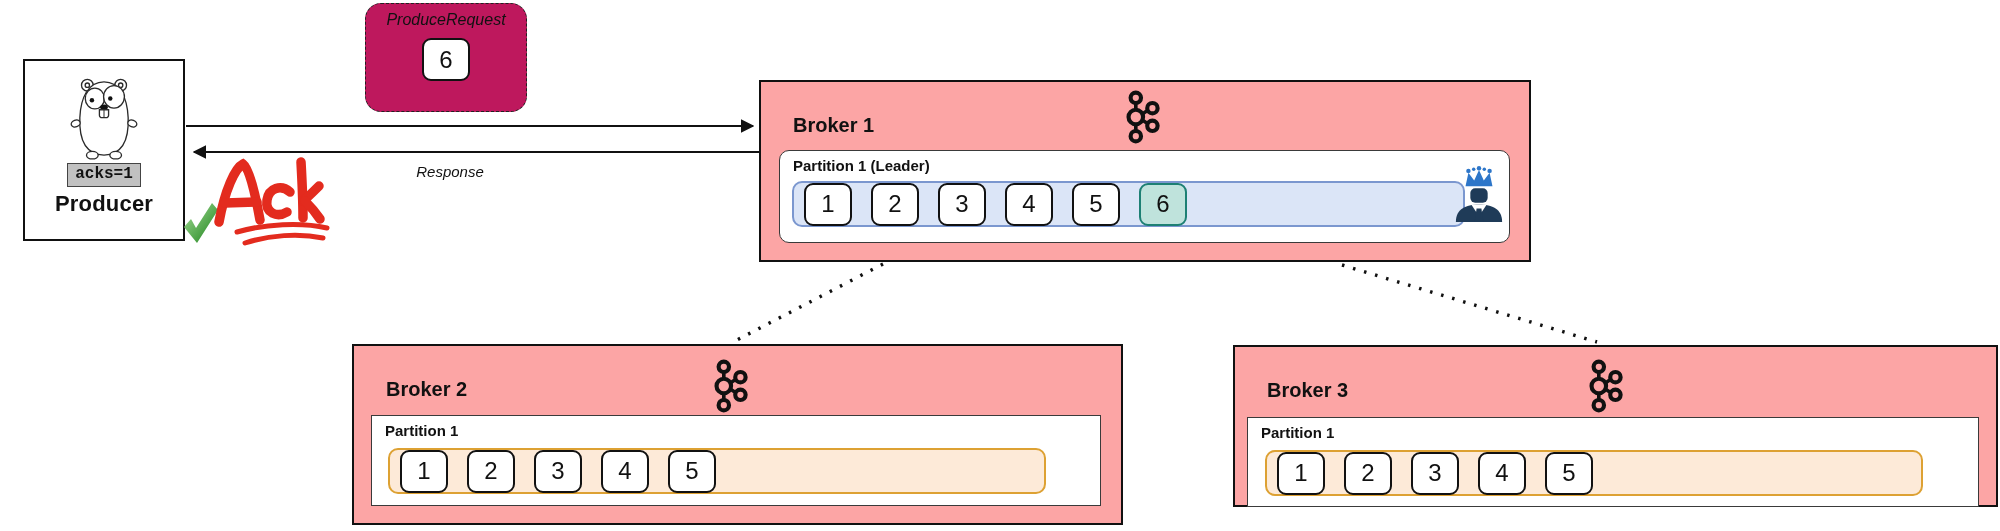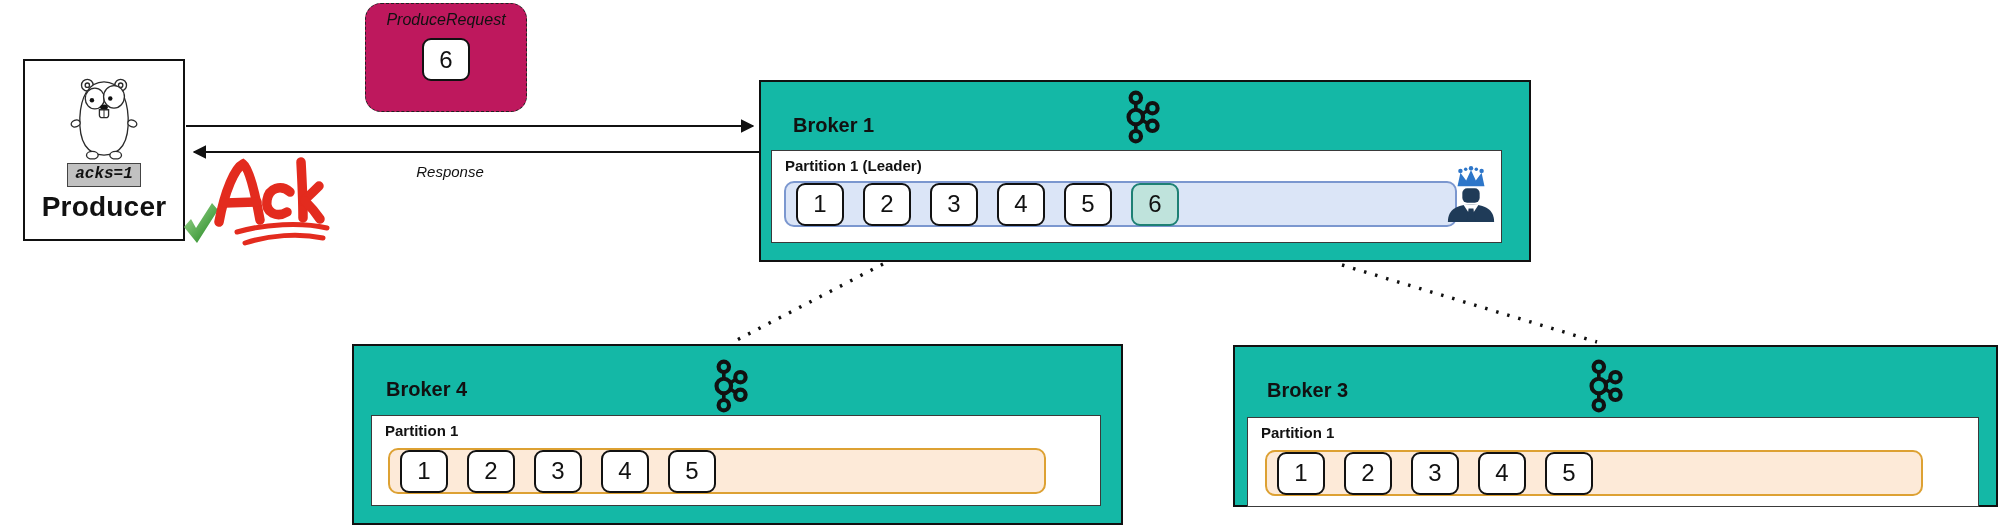--- a/index.html
+++ b/index.html
@@ -13,24 +13,24 @@
   
   .producer{
     position:absolute;left:23px;top:59px;width:162px;height:182px;
     border:2.5px solid #111;background:#fff;box-sizing:border-box;
     display:flex;flex-direction:column;align-items:center;
   }
   .gopher{margin-top:10px;}
   .acks-chip{
     margin-top:2px;background:#c1c1c1;border:1.2px solid #444;
     font-family:"Liberation Mono","DejaVu Sans Mono",monospace;
-    font-style:italic;font-weight:bold;font-size:16px;
+    font-weight:bold;font-size:16px;
     padding:1px 7px 2px 7px;line-height:19px;color:#111;
   }
-  .producer-title{margin-top:4px;font-weight:bold;font-size:28px;letter-spacing:.2px;}
+  .producer-title{margin-top:4px;font-weight:bold;font-size:22px;letter-spacing:.2px;}
 
   
   .produce-request{
     position:absolute;left:365px;top:3px;width:162px;height:109px;box-sizing:border-box;
     border:1.6px dashed #222;border-radius:16px;background:#be185d;
     display:flex;flex-direction:column;align-items:center;
   }
   .pr-label{font-style:italic;font-size:16px;margin-top:7px;}
   .msg{
     box-sizing:border-box;width:48px;height:43px;background:#fff;
@@ -45,38 +45,38 @@
     position:absolute;left:375px;top:163px;width:150px;text-align:center;
     font-style:italic;font-size:15px;
   }
 
   
   .check-icon{position:absolute;left:183px;top:202px;}
   .ack-art{position:absolute;left:213px;top:156px;}
 
   
   .broker{
-    position:absolute;border:2.5px solid #111;background:#14b8a6;box-sizing:border-box;
+    position:absolute;border:2.5px solid #111;background:#fca5a5;box-sizing:border-box;
   }
   .broker-title{position:absolute;left:32px;top:32px;font-weight:bold;font-size:20px;}
   .kafka-logo{position:absolute;}
   .partition{
     position:absolute;border:1.5px solid #3a3a3a;background:#fff;box-sizing:border-box;
   }
   .partition-label{position:absolute;left:13px;top:6px;font-weight:bold;font-size:15px;}
   .strip{
     position:absolute;box-sizing:border-box;border-radius:10px;height:46px;
     display:flex;align-items:center;gap:19px;padding-left:10px;
   }
   .strip.blue{background:#dbe5f7;border:2px solid #7b97cf;}
   .strip.orange{background:#fdead8;border:2px solid #dda133;}
 
   #broker1{left:759px;top:80px;width:772px;height:182px;}
   #broker1 .kafka-logo{left:361px;top:8px;}
-  #broker1 .partition{left:10px;top:68px;width:731px;height:93px;}
+  #broker1 .partition{left:18px;top:68px;width:731px;height:93px;border-radius:10px;}
   #broker1 .strip{left:12px;top:30px;width:673px;}
   .leader-icon{position:absolute;left:673px;top:15px;}
 
   #broker2{left:352px;top:344px;width:771px;height:181px;}
   #broker2 .kafka-logo{left:356px;top:13px;}
   #broker2 .partition{left:17px;top:69px;width:730px;height:91px;}
   #broker2 .strip{left:16px;top:32px;width:658px;}
 
   #broker3{left:1233px;top:345px;width:765px;height:162px;}
   #broker3 .kafka-logo{left:350px;top:12px;}
@@ -195,21 +195,21 @@
         </g>
         <rect x="18" y="23" width="18" height="15" rx="5" fill="#1f3b58"></rect>
         <path d="M3 58 C3 45 13 40 27 40 C41 40 51 45 51 58 Z" fill="#1f3b58"></path>
         <path d="M19 40 L27 52 L35 40 Z" fill="#fff"></path>
         <path d="M24.5 44 L29.5 44 L31.5 58 L22.5 58 Z" fill="#1f3b58"></path>
       </svg>
     </div>
   </div>
 
   <div class="broker" id="broker2">
-    <div class="broker-title">Broker 4</div>
+    <div class="broker-title">Broker 2</div>
     <svg class="kafka-logo" width="38" height="54" viewBox="0 0 36 52">
       <g fill="none" stroke="#111" stroke-width="4">
         <circle cx="13" cy="7.5" r="5"></circle>
           <circle cx="13" cy="26" r="7"></circle>
           <circle cx="13" cy="44.5" r="5"></circle>
         <circle cx="29" cy="17.5" r="5"></circle>
           <circle cx="29" cy="34.5" r="5"></circle>
       </g>
       <g stroke="#111" stroke-width="3.5">
         <line x1="13" y1="12.5" x2="13" y2="19"></line>

